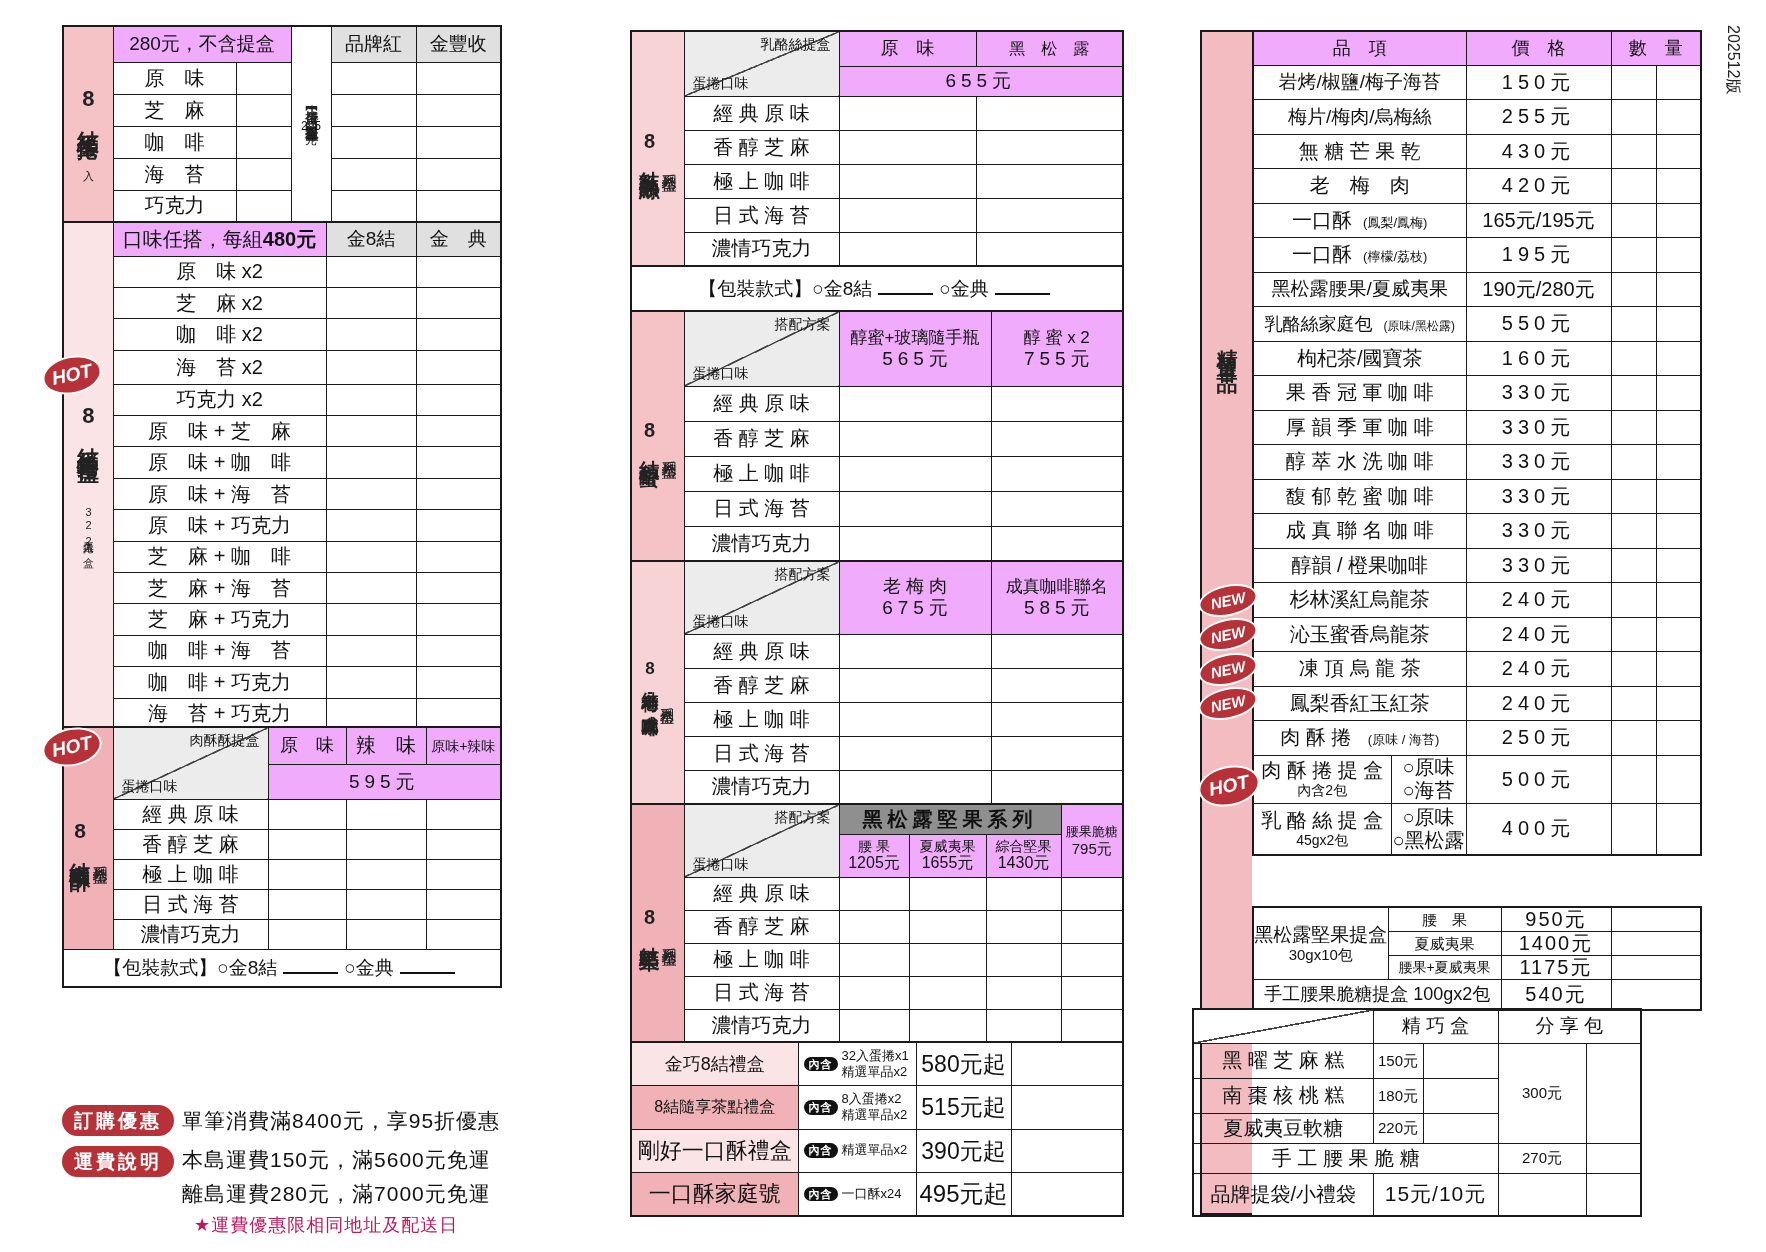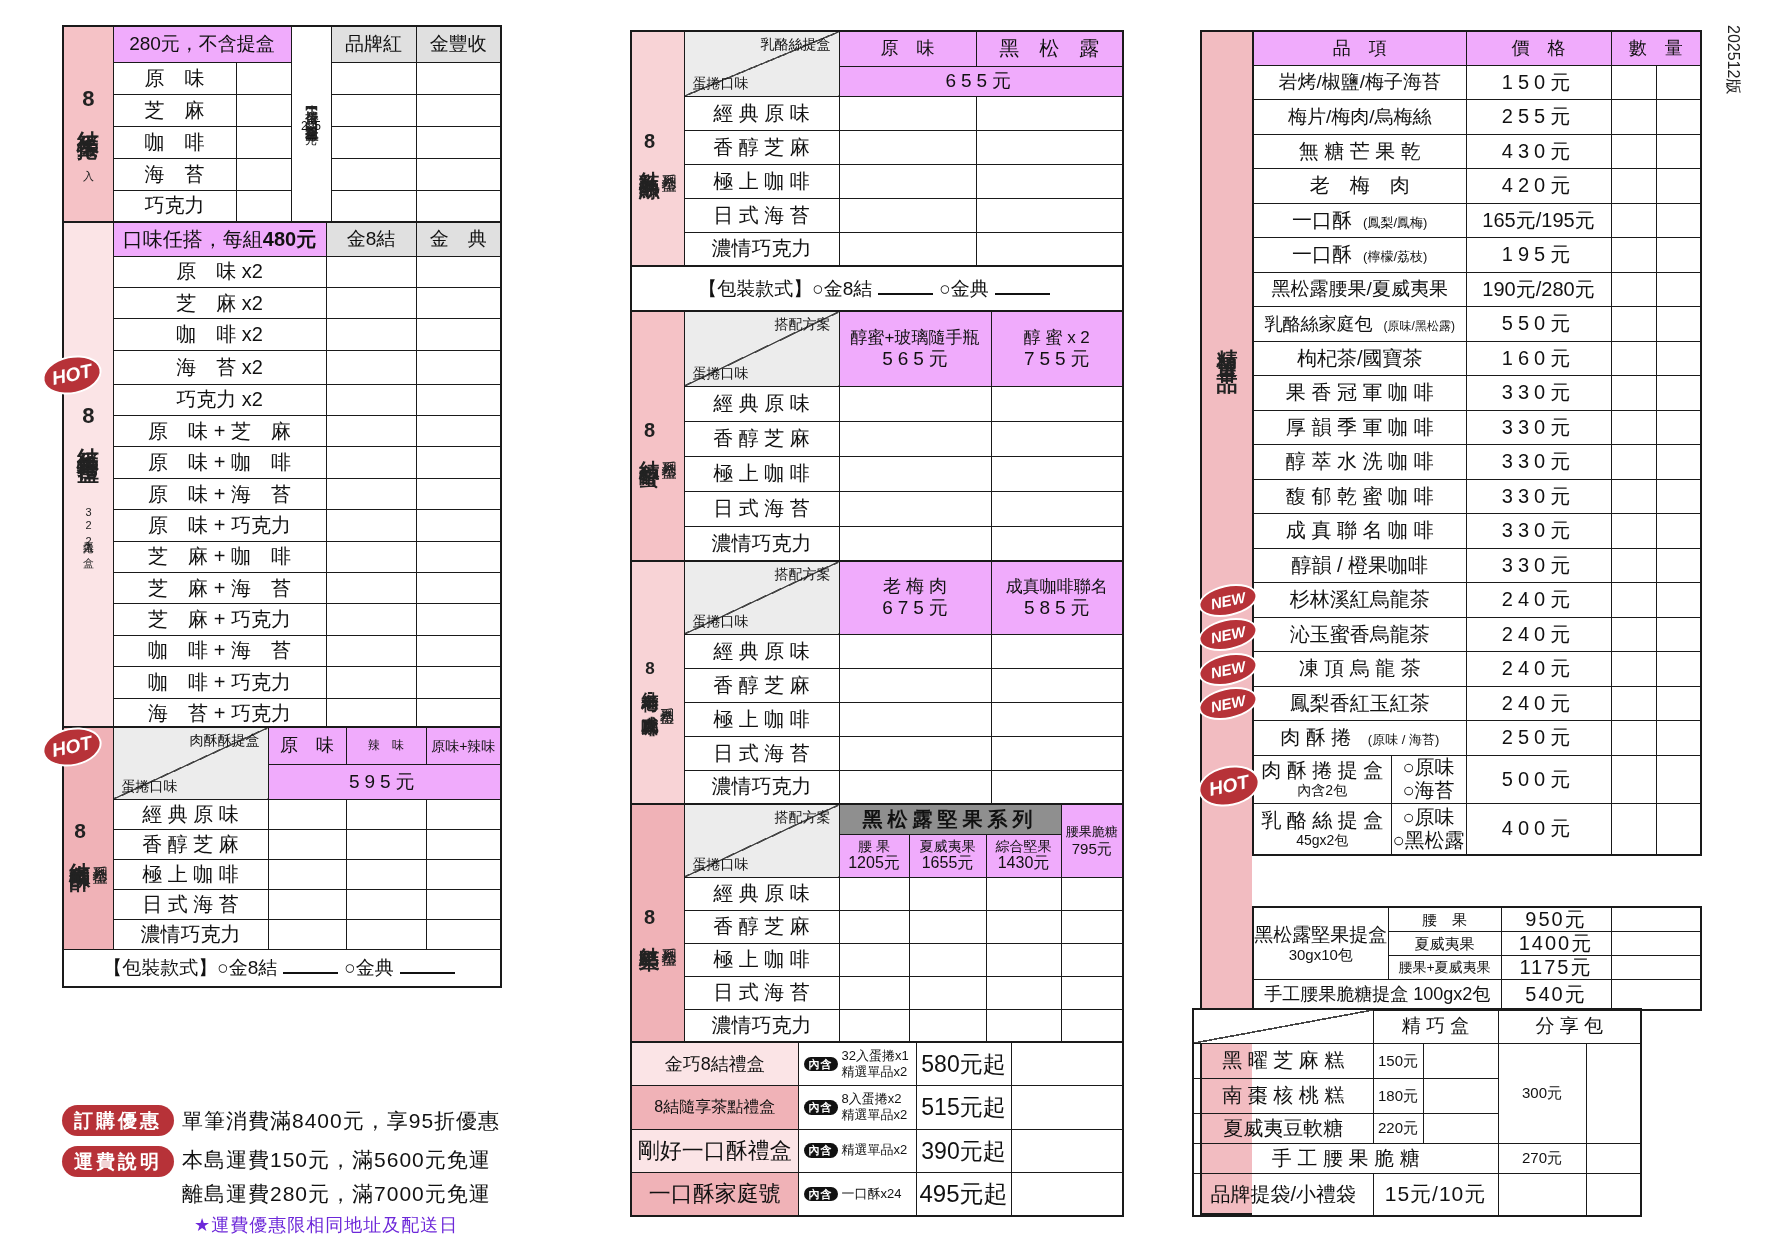--- a/index.html
+++ b/index.html
@@ -219,21 +219,21 @@
       <div class="bandbox" style="height:218px;flex-direction:row">
         <span class="vt" style="font-size:21px">8結肉酥酥</span>
         <span class="vt n" style="font-size:15px;margin-top:36px;letter-spacing:1px">系列禮盒</span>
       </div>
     </td>
     <td class="diag" rowspan="2">
       <span class="dtr">肉酥酥提盒</span>
       <span class="dbl">蛋捲口味</span>
     </td>
     <td class="gh" style="font-size:18px">原　味</td>
-    <td class="gh" style="font-size:12px">辣　味</td>
+    <td class="gh" style="font-size:20px">辣　味</td>
     <td class="gh" style="font-size:14px">原味+辣味</td>
   </tr>
   <tr style="height:35px">
           <td class="gh sp" colspan="3" style="font-size:19px">595元</td>
         </tr>
   <tr style="height:30px">
           <td>經 典 原 味</td>
           <td></td>
           <td></td>
           <td></td>
@@ -268,21 +268,21 @@
     </td>
   </tr>
 </tbody>
     </table>
 
 <div class="pill" style="left:62px;top:1105px;width:112px;height:31px">訂購優惠</div>
 <div class="note" style="left:182px;top:1107px">單筆消費滿8400元，享95折優惠</div>
 <div class="pill" style="left:62px;top:1146px;width:112px;height:31px">運費說明</div>
 <div class="note" style="left:182px;top:1146px">本島運費150元，滿5600元免運</div>
 <div class="note" style="left:182px;top:1180px">離島運費280元，滿7000元免運</div>
-<div class="note" style="left:194px;top:1213px;font-size:18px;color:#6d28d9">★運費優惠限相同地址及配送日</div>
+<div class="note" style="left:194px;top:1213px;font-size:18px;color:#be185d">★運費優惠限相同地址及配送日</div>
 
 <table class="t" style="left:630px;top:30px;width:492px;">
   <colgroup>
         <col style="width:53px">
         <col style="width:155px">
         <col style="width:137px">
         <col style="width:147px">
       </colgroup>
   <tbody>
         <tr style="height:35px">
@@ -290,21 +290,21 @@
       <div class="bandbox" style="height:231px;flex-direction:row">
         <span class="vt" style="font-size:20px">8結乳酪絲</span>
         <span class="vt n" style="font-size:15px;margin-top:30px;letter-spacing:1px">系列禮盒</span>
       </div>
     </td>
     <td class="diag" rowspan="2">
       <span class="dtr">乳酪絲提盒</span>
       <span class="dbl">蛋捲口味</span>
     </td>
     <td class="gh" style="font-size:18px">原　味</td>
-    <td class="gh" style="font-size:20px">黑　松　露</td>
+    <td class="gh" style="font-size:16px">黑　松　露</td>
   </tr>
   <tr style="height:30px">
           <td class="gh sp" colspan="2" style="font-size:19px">655元</td>
         </tr>
   <tr style="height:34px">
           <td>經 典 原 味</td>
           <td></td>
           <td></td>
         </tr>
   <tr style="height:34px">

